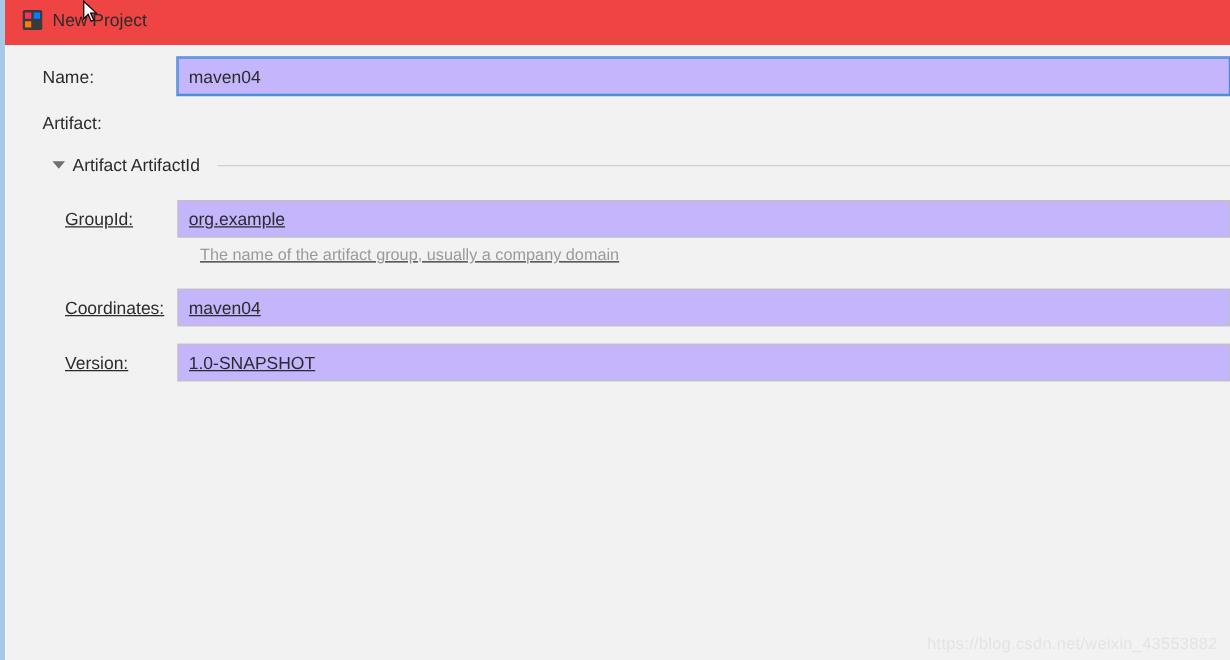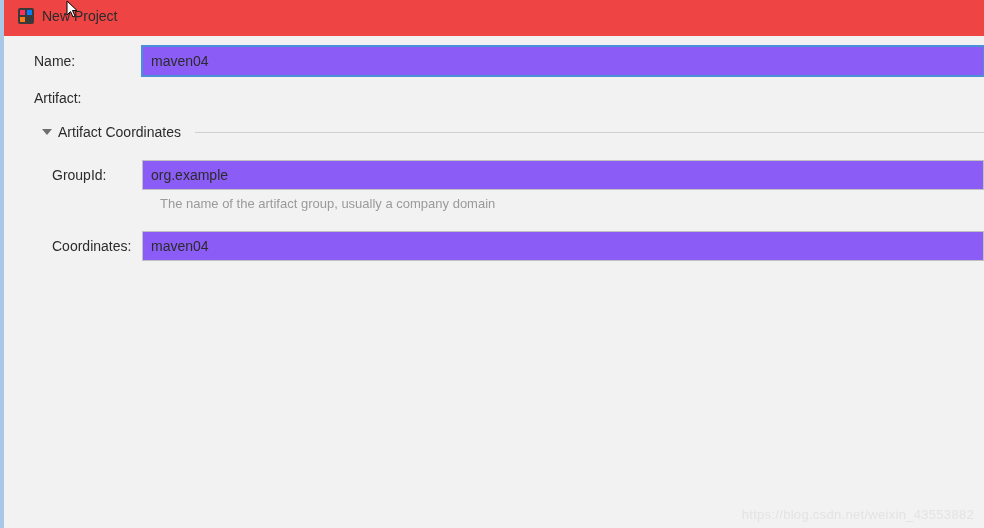--- a/index.html
+++ b/index.html
@@ -45,21 +45,21 @@
       color: #2b2b2b;
       padding-right: 20px;
     }
     .form-input {
       flex: 1;
       height: 30px;
       padding: 4px 8px;
       font-size: 14px;
       font-family: inherit;
       border: 1px solid #c0c0c0;
-      background: #8b5cf6;
+      background: #c4b5fd;
       color: #2b2b2b;
       outline: none;
     }
     .form-input.focused {
       border: 1px solid #4a90d9;
       box-shadow: 0 0 0 1px #4a90d9;
     }
     .section {
       margin-top: 18px;
     }
@@ -85,20 +85,21 @@
       color: #2b2b2b;
     }
     .section-line {
       flex: 1;
       height: 1px;
       background: #d0d0d0;
       margin-left: 8px;
     }
     .nested-rows {
       padding-left: 18px;
+      text-decoration: underline;
     }
     .nested-rows .form-label {
       width: 90px;
     }
     .hint {
       font-size: 13px;
       color: #9a9a9a;
       margin: -8px 0 20px 108px;
     }
     .nested-rows .hint {
@@ -147,36 +148,40 @@
     <input class="form-input focused" type="text" value="maven04" style="">
   </div>
 
   <div class="form-row">
     <label class="form-label">Artifact:</label>
   </div>
 
   <div class="section">
     <div class="section-header">
       <span class="triangle"></span>
-      <span class="section-title">Artifact Coordinates</span>
+      <span class="section-title">Artifact ArtifactId</span>
       <span class="section-line"></span>
     </div>
 
     <div class="nested-rows">
 
       <div class="form-row">
         <label class="form-label">GroupId:</label>
         <input class="form-input" type="text" value="org.example" style="">
       </div>
       <div class="hint">The name of the artifact group, usually a company domain</div>
 
       <div class="form-row">
         <label class="form-label">Coordinates:</label>
         <input class="form-input" type="text" value="maven04" style="">
       </div>
 
+      <div class="form-row">
+        <label class="form-label">Version:</label>
+        <input class="form-input" type="text" value="1.0-SNAPSHOT" style="">
+      </div>
 
     </div>
   </div>
 
 </div>
 
 <div class="watermark">https://blog.csdn.net/weixin_43553882</div>
 
 </body></html>

